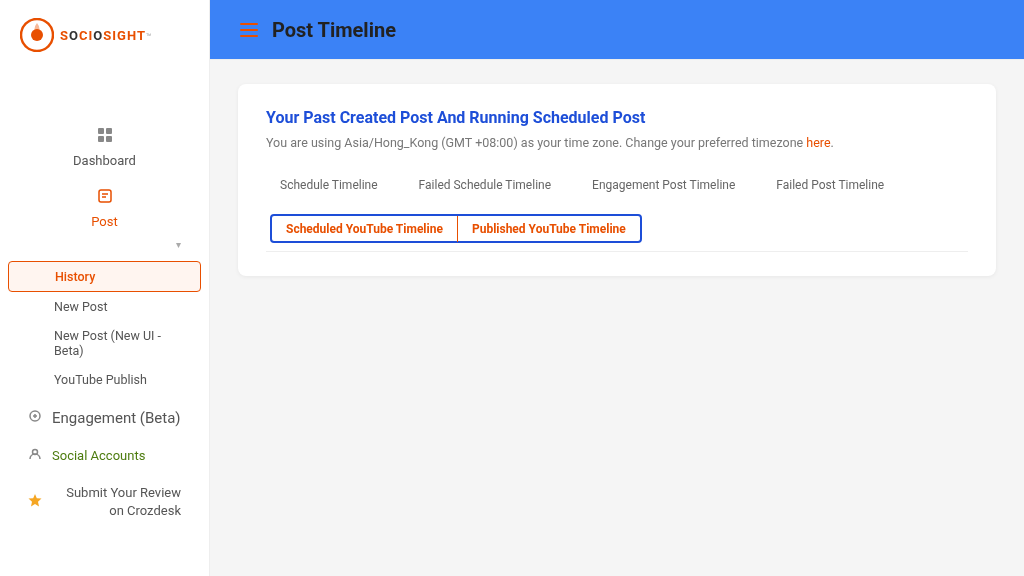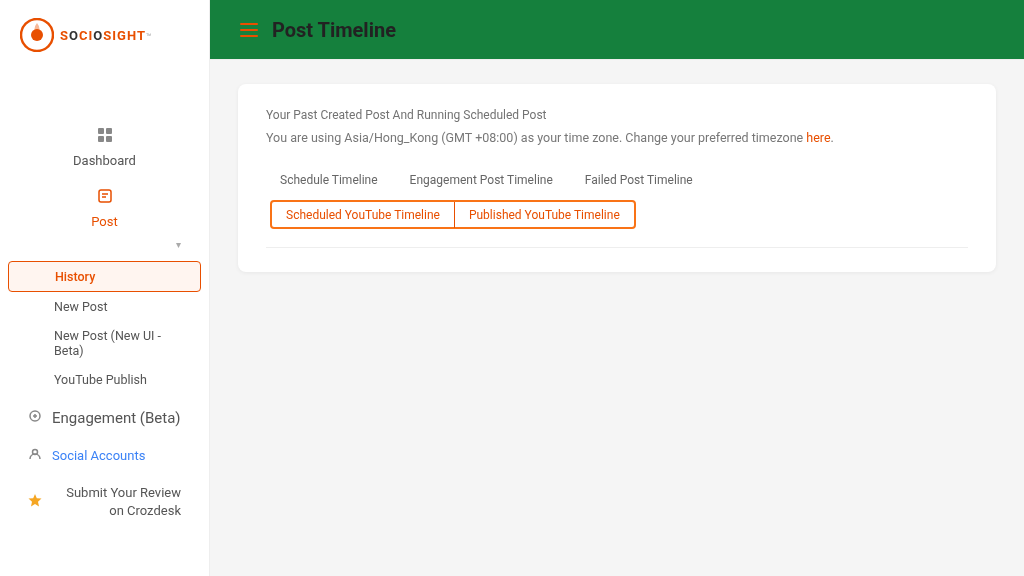--- a/index.html
+++ b/index.html
@@ -117,21 +117,21 @@
     
     .main-area {
       flex: 1;
       display: flex;
       flex-direction: column;
       overflow: hidden;
     }
 
     
     .top-header {
-      background: #15803d;
+      background: #3b82f6;
       padding: 16px 30px;
       display: flex;
       align-items: center;
       gap: 14px;
       border-bottom: 1px solid #eee;
       min-height: 60px;
     }
 
     .hamburger-icon {
       display: flex;
@@ -163,60 +163,61 @@
     }
 
     .content-card {
       background: #fff;
       border-radius: 8px;
       padding: 24px 28px;
       box-shadow: 0 1px 4px rgba(0,0,0,0.06);
     }
 
     .card-title {
-      font-size: 12px;
-      font-weight: 400;
-      color: #737373;
+      font-size: 16px;
+      font-weight: 700;
+      color: #1d4ed8;
       margin-bottom: 8px;
     }
 
     .card-subtitle {
       font-size: 12.5px;
       color: #777;
       margin-bottom: 20px;
     }
 
     .card-subtitle a {
       color: #e84f00;
       text-decoration: none;
     }
 
     .timeline-tabs {
       display: flex;
-      gap: 4px;
+      gap: 13px;
       flex-wrap: wrap;
       border-bottom: 1px solid #eee;
-      padding-bottom: 18px;
+      padding-bottom: 8px;
     }
 
     .tab-item {
       font-size: 12px;
       color: #666;
       padding: 8px 14px;
       cursor: pointer;
       white-space: nowrap;
       border-bottom: 2px solid transparent;
       margin-bottom: -1px;
     }
 
     .tab-group-highlighted {
       display: flex;
-      border: 2px solid #f97316;
+      border: 2px solid #1d4ed8;
       border-radius: 4px;
       margin-left: 4px;
+      font-weight: bold;
     }
 
     .tab-group-highlighted .tab-item {
       color: #e84f00;
       border-bottom: none;
       padding: 6px 14px;
     }
 
     .tab-group-highlighted .tab-item:first-child {
       border-right: 1px solid #e84f00;
@@ -235,21 +236,21 @@
       margin: 0 8px;
     }
 
     .social-accounts-item {
       display: flex;
       align-items: center;
       padding: 9px 20px;
       cursor: pointer;
       gap: 10px;
       font-size: 13px;
-      color: #3b82f6;
+      color: #4d7c0f;
       border-radius: 4px;
       margin: 0 8px;
     }
 
     .submit-review-item {
       display: flex;
       align-items: center;
       padding: 9px 20px;
       cursor: pointer;
       gap: 10px;
@@ -364,20 +365,21 @@
   <div class="content">
     <div class="content-card">
       <div class="card-title">Your Past Created Post And Running Scheduled Post</div>
       <div class="card-subtitle">
         <span>You are using Asia/Hong_Kong (GMT +08:00) as your time zone. Change your preferred timezone</span>
         <a href="#">here</a>.
       </div>
 
       <div class="timeline-tabs">
         <div class="tab-item">Schedule Timeline</div>
+        <div class="tab-item">Failed Schedule Timeline</div>
         <div class="tab-item">Engagement Post Timeline</div>
         <div class="tab-item">Failed Post Timeline</div>
         <div class="tab-group-highlighted">
           <div class="tab-item">Scheduled YouTube Timeline</div>
           <div class="tab-item">Published YouTube Timeline</div>
         </div>
       </div>
     </div>
   </div>
 </div>

